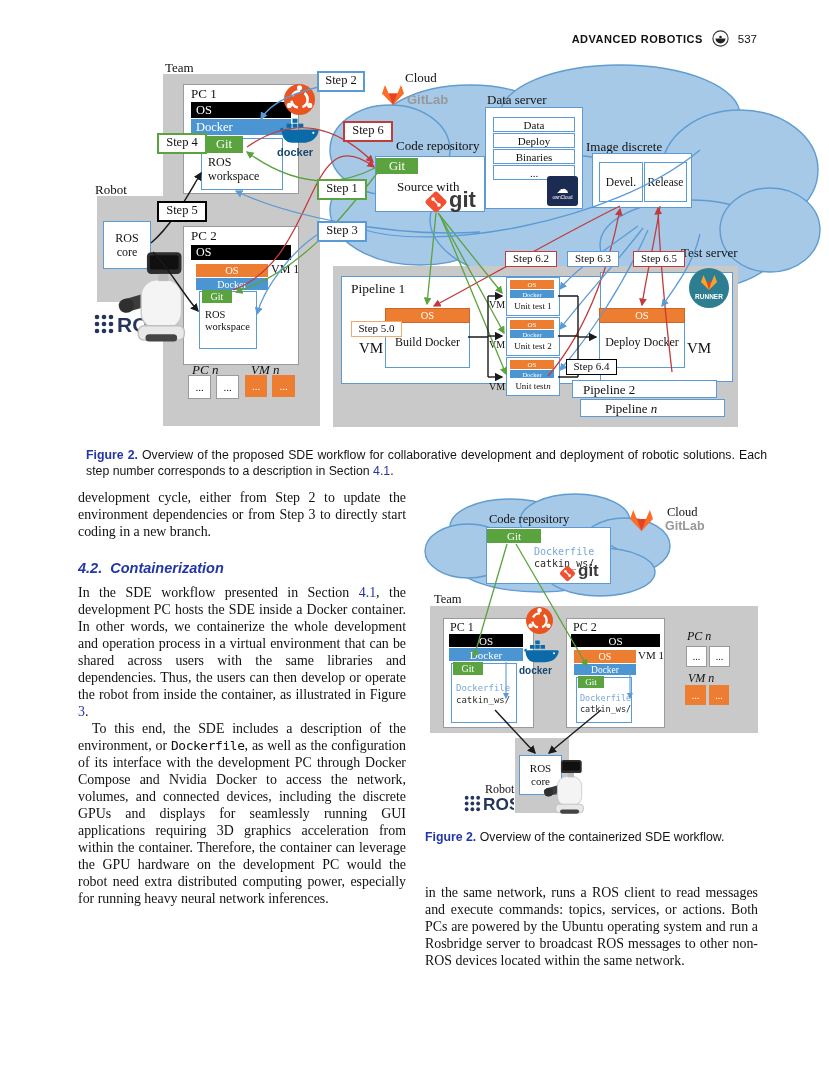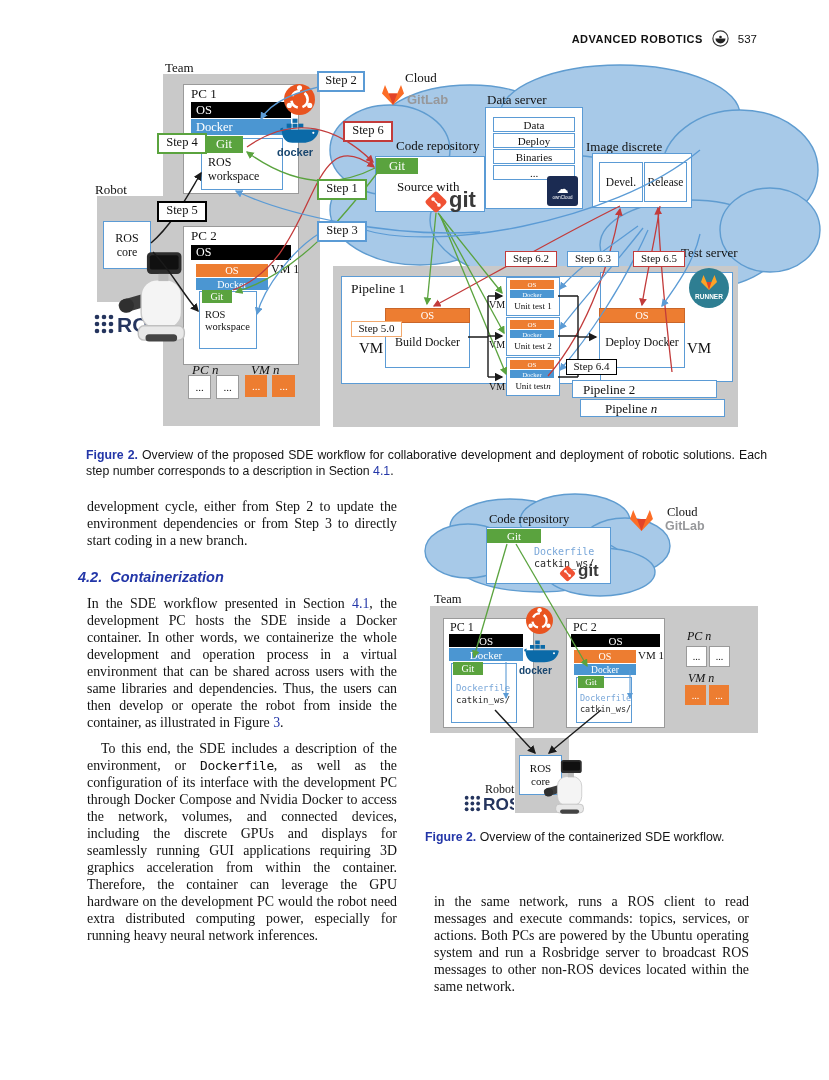--- a/index.html
+++ b/index.html
@@ -17,21 +17,21 @@
         font-family:"Liberation Serif",serif;font-size:12.5px;line-height:15px;z-index:6;white-space:nowrap}
   .step.small{font-size:11px;line-height:13px;border-width:1.5px}
   .b-blue{border-color:#5b9bd5}.b-green{border-color:#5aa33e}.b-red{border-color:#c23b3b}
   .b-black{border-color:#000}.b-orange{border-color:#f2a96d}
   .caption{position:absolute;font-family:"Liberation Sans",sans-serif;font-size:12.3px;line-height:16px;text-align:justify;color:#141414}
   .cap-label{color:#2336a8;font-weight:bold}
   .lnk{color:#2336a8}
   .it{font-style:italic}
   .mono{font-family:"DejaVu Sans Mono",monospace;font-size:0.93em;letter-spacing:-0.4px}
   .bodycol{position:absolute;font-family:"Liberation Serif",serif;font-size:13.9px;line-height:17px;text-align:justify}
-  .bodycol p{margin:9px}
+  .bodycol p{margin:0}
   .ind{text-indent:14px}
   .heading{margin:20px 0 7px;font-family:"Liberation Sans",sans-serif;font-weight:bold;font-style:italic;
            font-size:14.5px;color:#2336a8}
   .monoblue{font-family:"DejaVu Sans Mono",monospace;color:#79a7d9}
   .monodark{font-family:"DejaVu Sans Mono",monospace;color:#2b2b2b}
   svg.lay{position:absolute;pointer-events:none}
   .gitword{font-family:"Liberation Sans",sans-serif;font-weight:bold;color:#3a3a3a}
   .glword{font-family:"Liberation Sans",sans-serif;font-weight:bold;color:#97989b}
   .dockword{font-family:"Liberation Sans",sans-serif;font-weight:bold;color:#17456e}
 </style>

